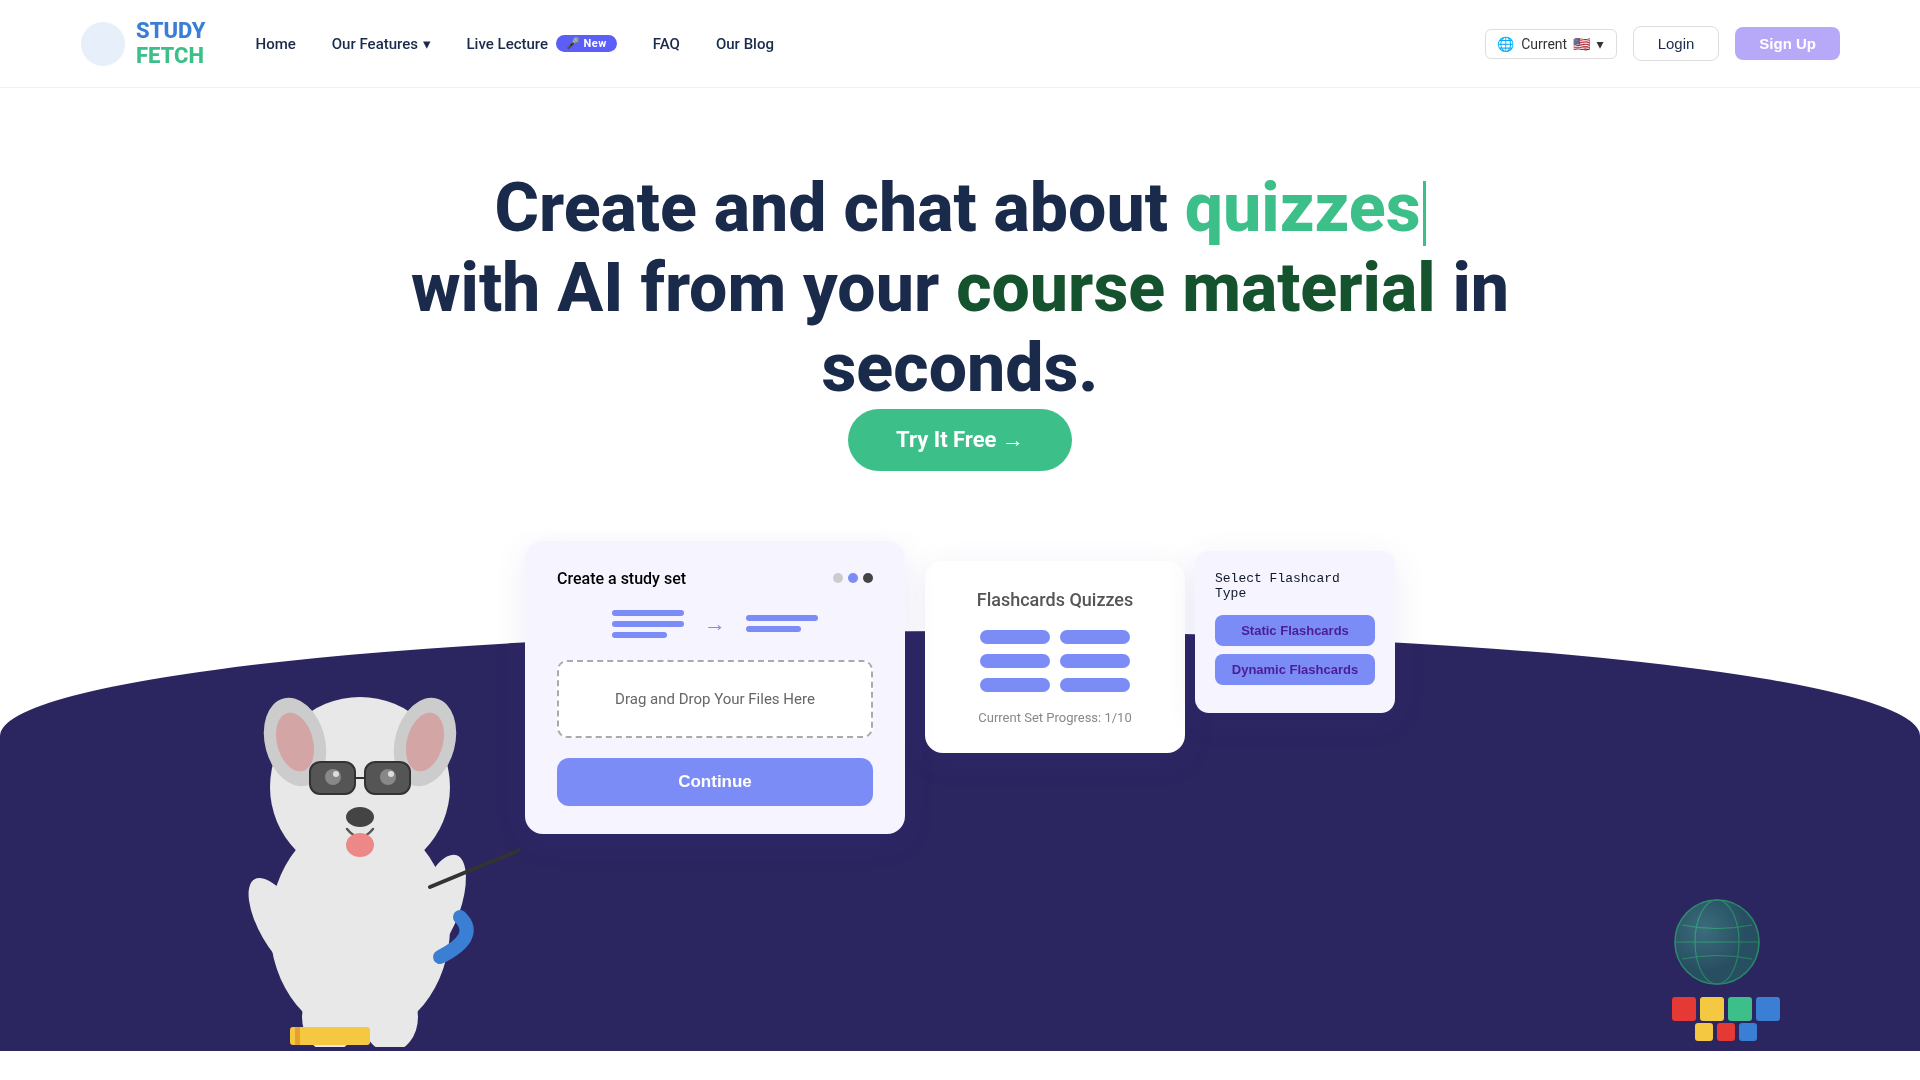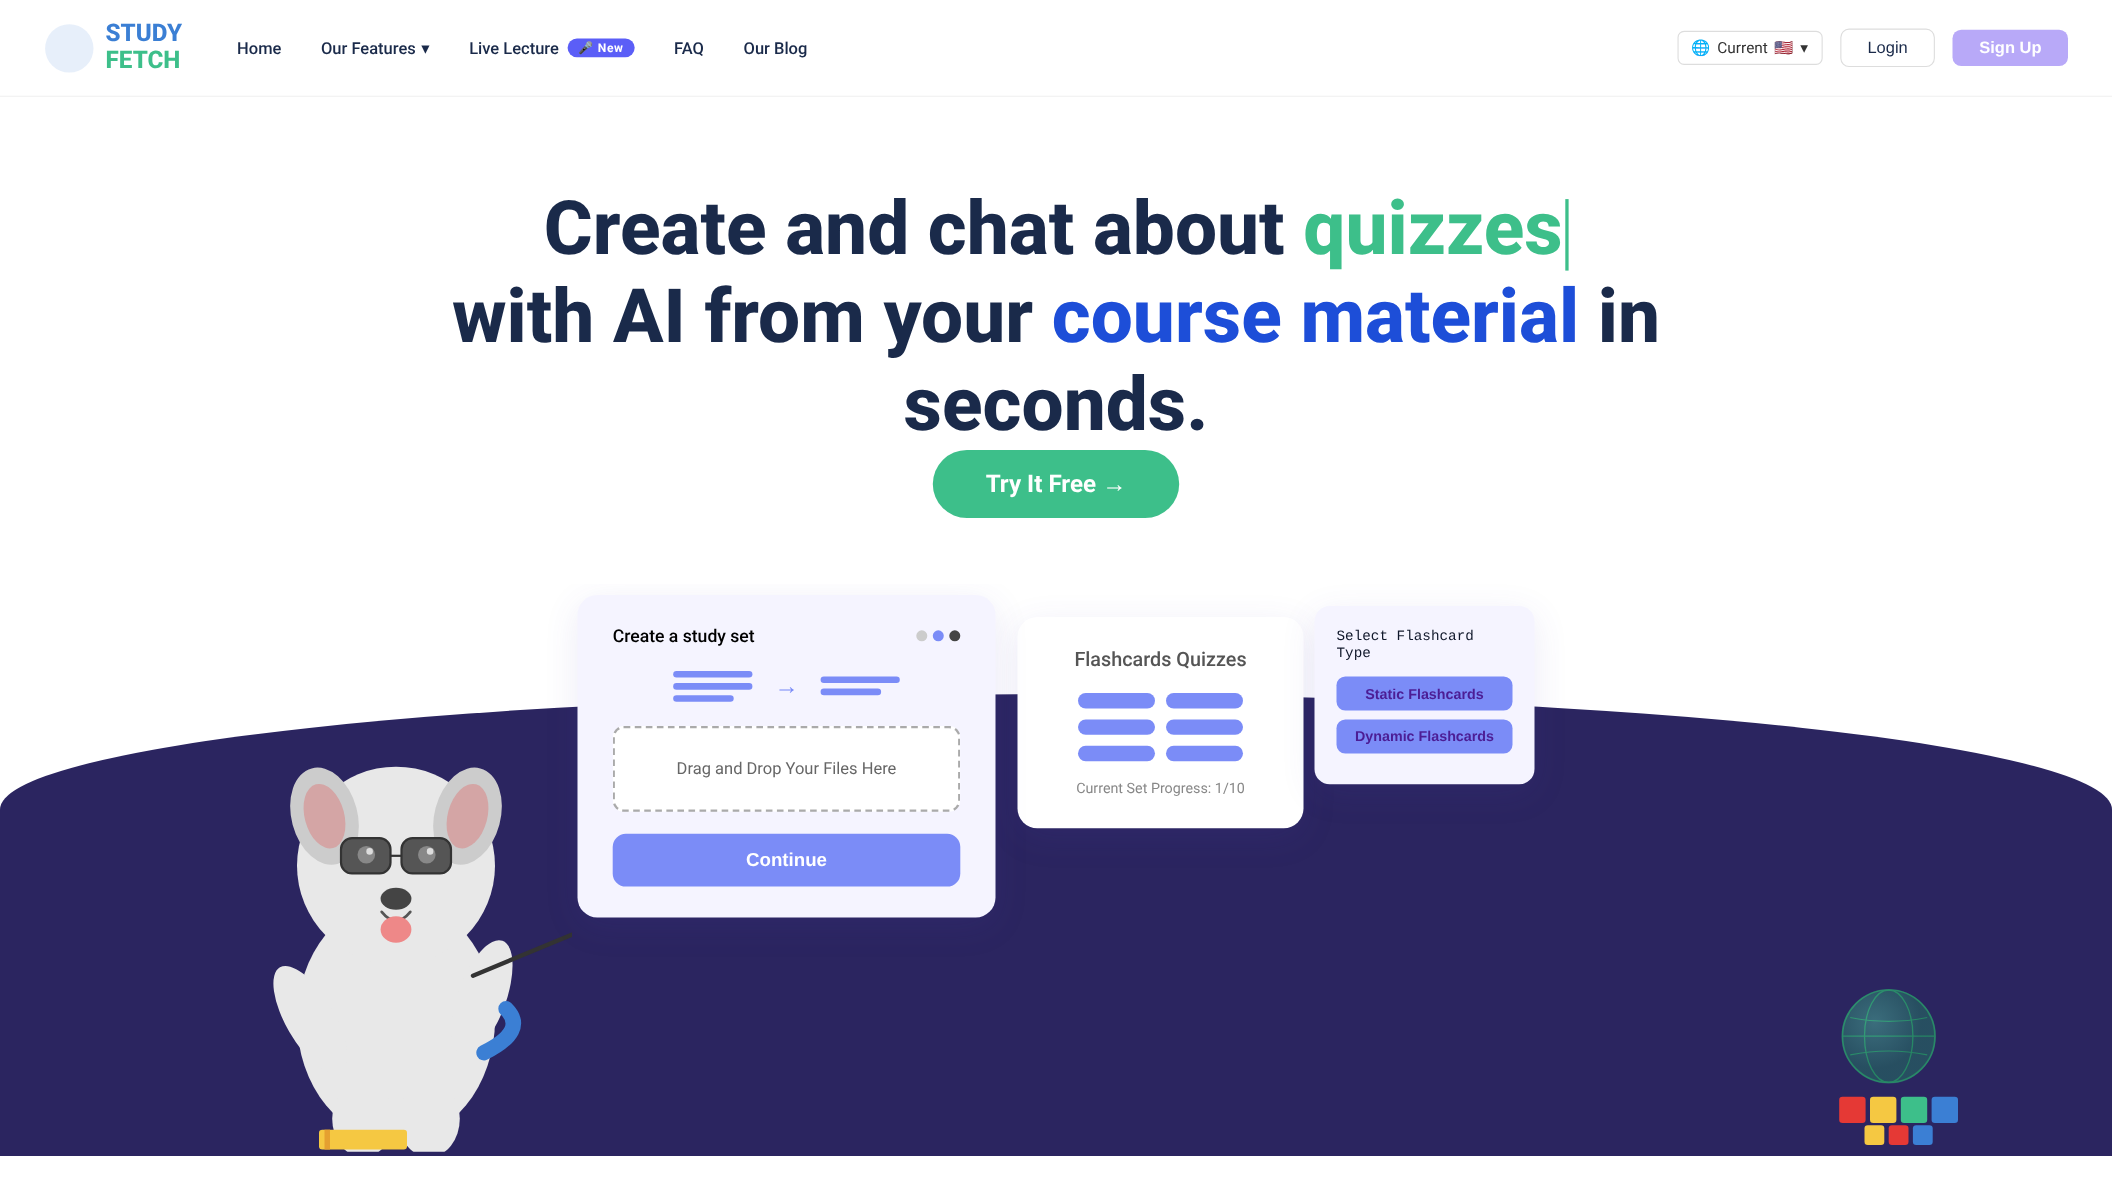--- a/index.html
+++ b/index.html
@@ -8,21 +8,21 @@
       background: #fff;
       width: 1920px;
       min-height: 1080px;
       overflow-x: hidden;
     }
 
     
     .navbar {
       display: flex;
       align-items: center;
-      padding: 0 40px;
+      padding: 0 80px;
       height: 88px;
       border-bottom: 1px solid #f0f0f0;
       position: sticky;
       top: 0;
       background: #fff;
       z-index: 100;
     }
     .logo {
       display: flex;
       align-items: center;
@@ -117,21 +117,21 @@
     }
     .hero-title {
       font-size: 68px;
       font-weight: 800;
       color: #1a2a4a;
       line-height: 1.18;
       max-width: 1100px;
       margin: 0 auto;
     }
     .hero-title .highlight-green { color: #3dbf8a; }
-    .hero-title .highlight-blue { color: #1d4ed8; }
+    .hero-title .highlight-blue { color: #14532d; }
     .cursor {
       display: inline-block;
       width: 3px;
       height: 65px;
       background: #3dbf8a;
       vertical-align: middle;
       margin-left: 2px;
       animation: blink 1s step-end infinite;
     }
     @keyframes blink { 0%,100%{opacity:1} 50%{opacity:0} }

